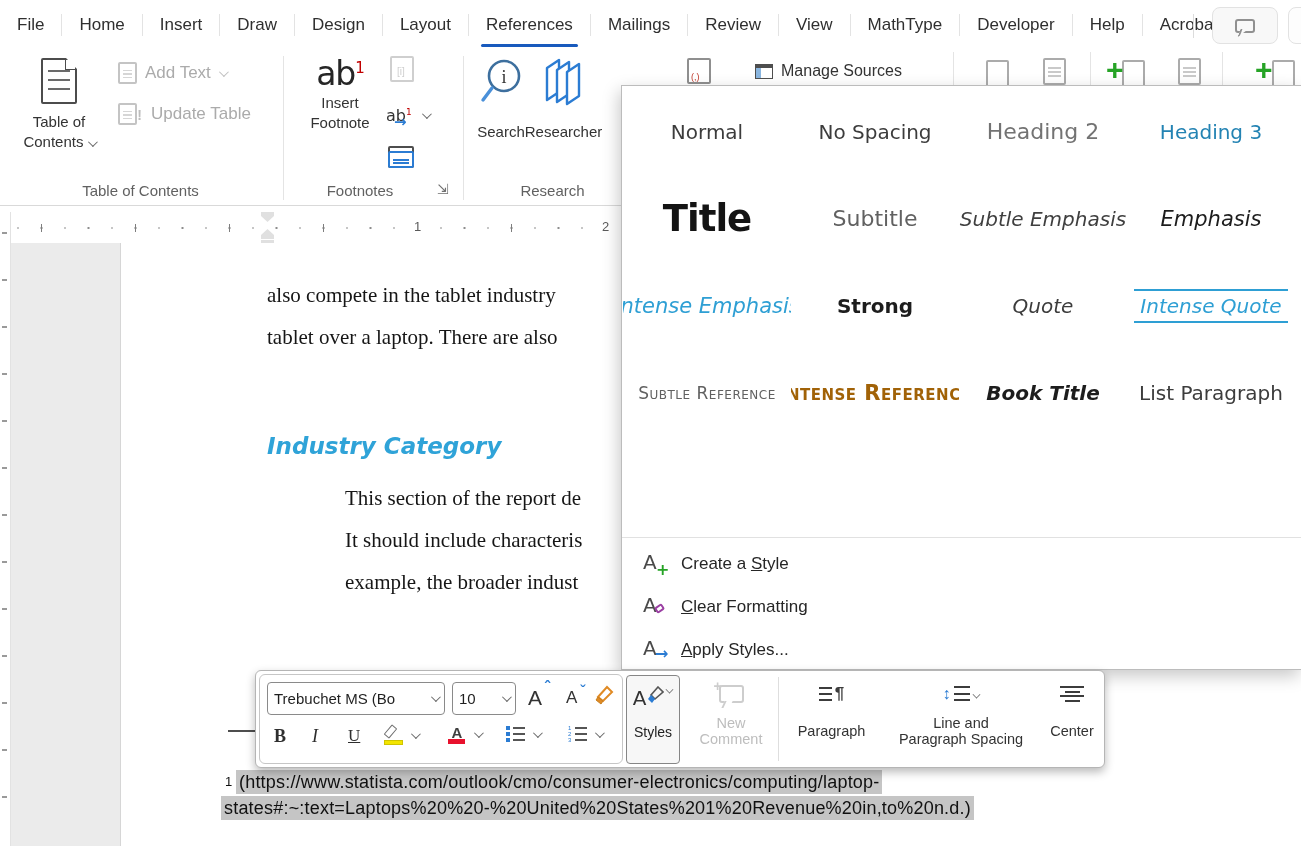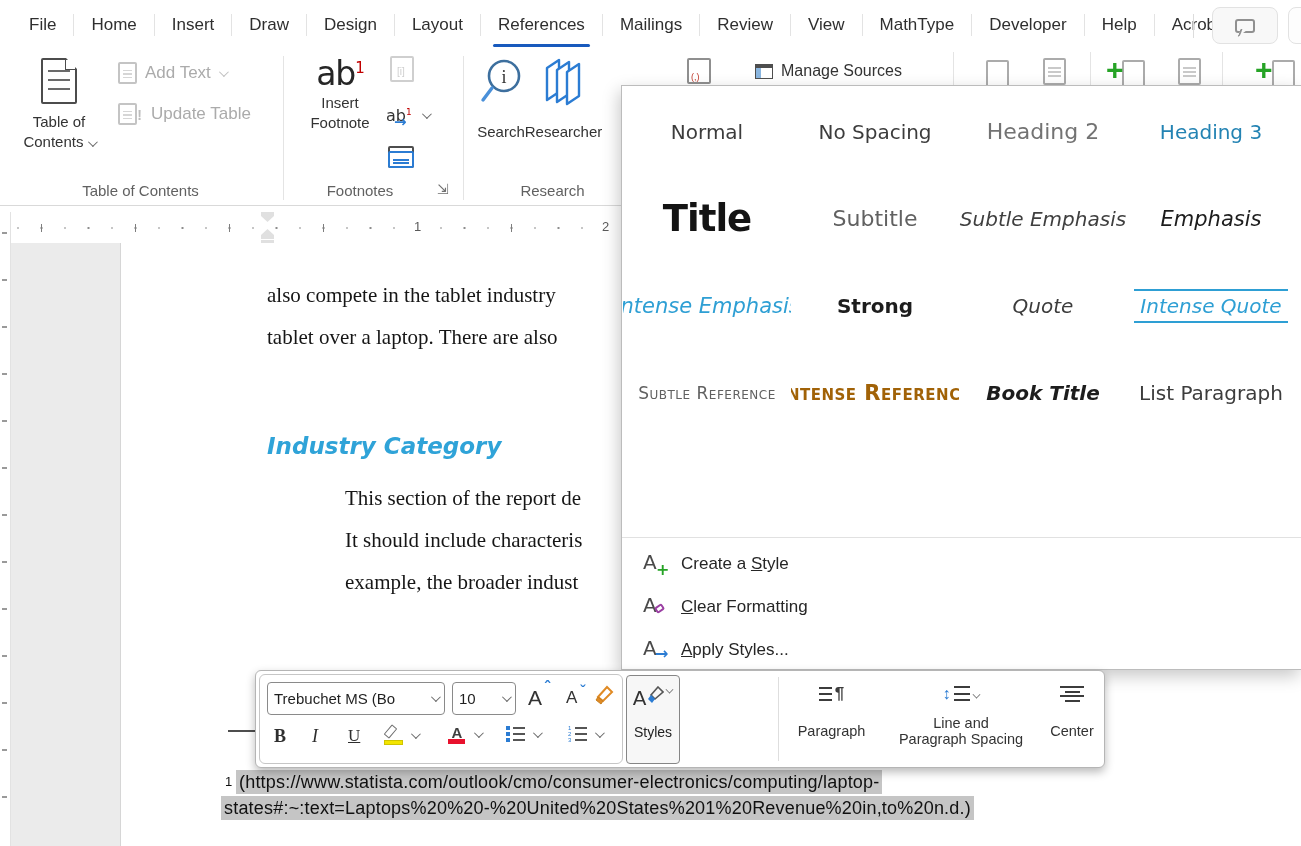--- a/index.html
+++ b/index.html
@@ -2,21 +2,21 @@
 <html><head>
 <meta charset="utf-8">
 <style>
   * { margin:0; padding:0; box-sizing:border-box; }
   body { background:#888; }
   .app { position:relative; width:1301px; height:846px; background:#fff;
          font-family:"Liberation Sans",sans-serif; overflow:hidden; }
 
   
   .tabbar { position:absolute; left:0; top:0; width:100%; height:50px; background:#fff;
-            display:flex; align-items:center; padding-left:12px; }
+            display:flex; align-items:center; }
   .tab { position:relative; height:100%; display:flex; align-items:center;
          padding:0 17px; font-size:17px; color:#2f2f2f; cursor:default; }
   .tab.active::after { content:""; position:absolute; left:12px; right:12px; bottom:3px;
          height:3px; background:#185abd; border-radius:2px; }
   .tabsep { width:1px; height:22px; background:#e3e3e3; }
   .top-right-btn { position:absolute; top:7px; width:66px; height:37px; background:#f8f8f8;
          border:1px solid #e2e2e2; border-radius:8px; display:flex; align-items:center; justify-content:center; }
   .bubble { width:20px; height:14px; border:2px solid #909090; border-radius:3px; position:relative; }
   .bubble::after { content:""; position:absolute; left:2px; bottom:-6px; width:6px; height:6px;
          border-left:2px solid #909090; border-bottom:2px solid #909090;
@@ -508,20 +508,27 @@
         <span class="A">A</span>
         <svg width="16" height="18" viewBox="0 0 16 18">
           <path d="M10 1 L15 6 L7 13 L3 9 Z" fill="none" stroke="#555" stroke-width="1.6"></path>
           <path d="M3 9 L7 13 L4 17 L0 13 Z" fill="#2b7cd3"></path>
         </svg>
         <span class="chev" style="transform:rotate(45deg) scale(.8);"></span>
       </div>
       <div class="lbl">Styles</div>
     </div>
 
+    <div class="mtbtn disabled" style="left:430px; width:90px;">
+      <div class="iconbox">
+          <span class="newcomment-ic"></span>
+        </div>
+      <div>New</div>
+      <div>Comment</div>
+    </div>
 
     <div class="mt-sep"></div>
 
     <div class="mtbtn" style="left:528px; width:95px;">
       <div class="iconbox">
         <span class="para-icon">
           <span class="lines"></span>
             <span class="pil">¶</span>
         </span>
       </div>

